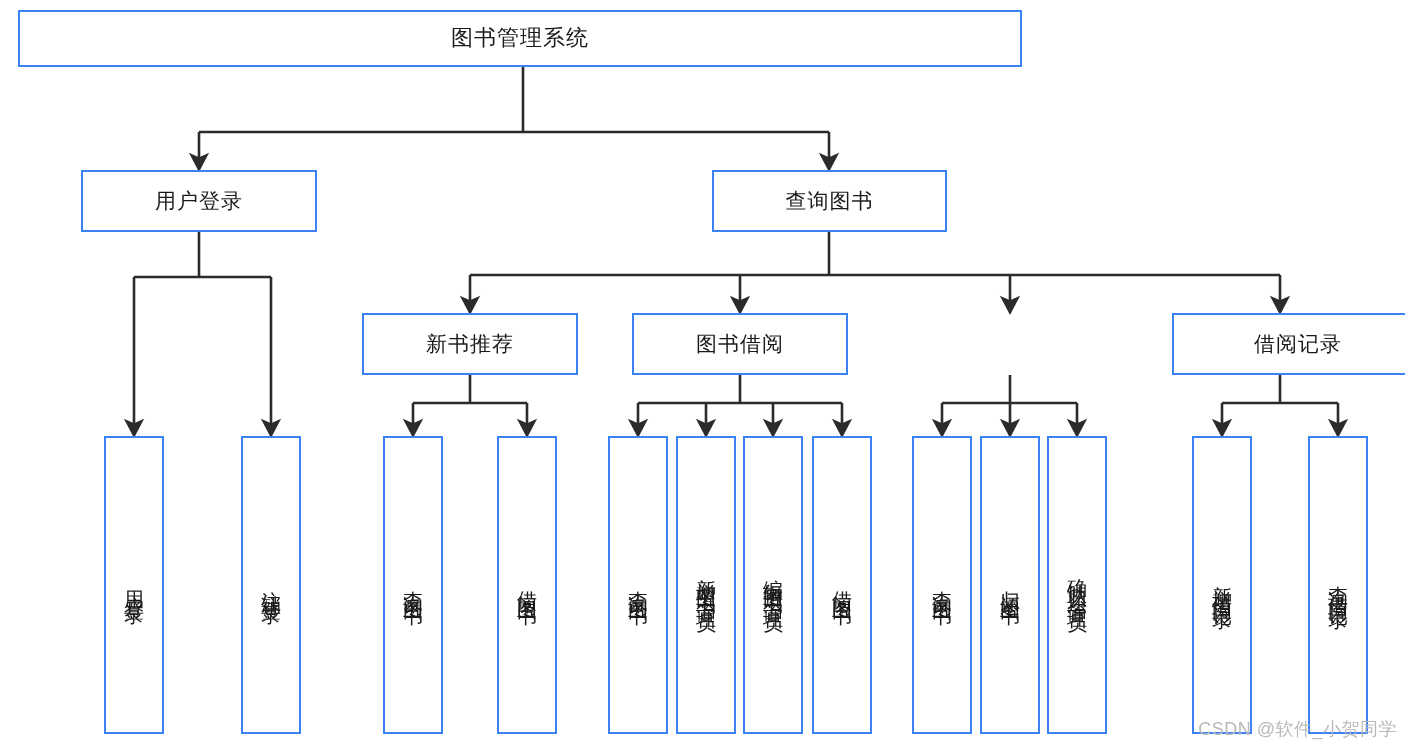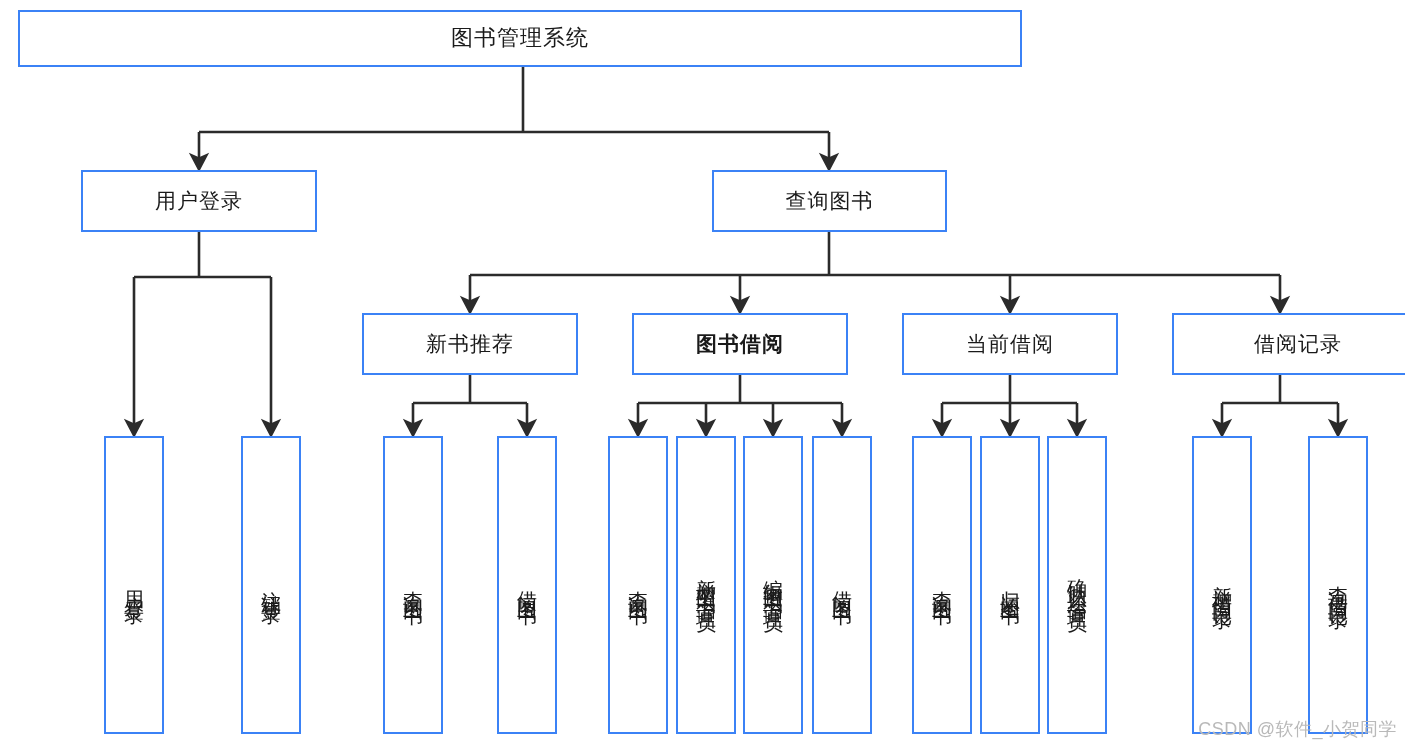--- a/index.html
+++ b/index.html
@@ -136,27 +136,24 @@
   </div>
 
   <div class="node h" style="left:712px; top:170px; width:235px; height:62px;">
     <span class="lbl">查询图书</span>
   </div>
 
   <div class="node h" style="left:362px; top:313px; width:216px; height:62px;align-items:center;">
     <span class="lbl">新书推荐</span>
   </div>
 
-  <div class="node h" style="left:632px; top:313px; width:216px; height:62px;font-weight:bold;">
+  <div class="node h" style="left:632px; top:313px; width:216px; height:62px;">
     <span class="lbl">图书借阅</span>
   </div>
 
-  <div class="node h" style="left:902px; top:313px; width:216px; height:62px;">
-    <span class="lbl">当前借阅</span>
-  </div>
 
   <div class="node h" style="left:1172px; top:313px; width:252px; height:62px;">
     <span class="lbl">借阅记录</span>
   </div>
 
   <div class="node v" style="left:104px; top:436px; width:60px; height:298px;">
     <span class="lbl">用户登录</span>
   </div>
 
   <div class="node v" style="left:241px; top:436px; width:60px; height:298px;">

